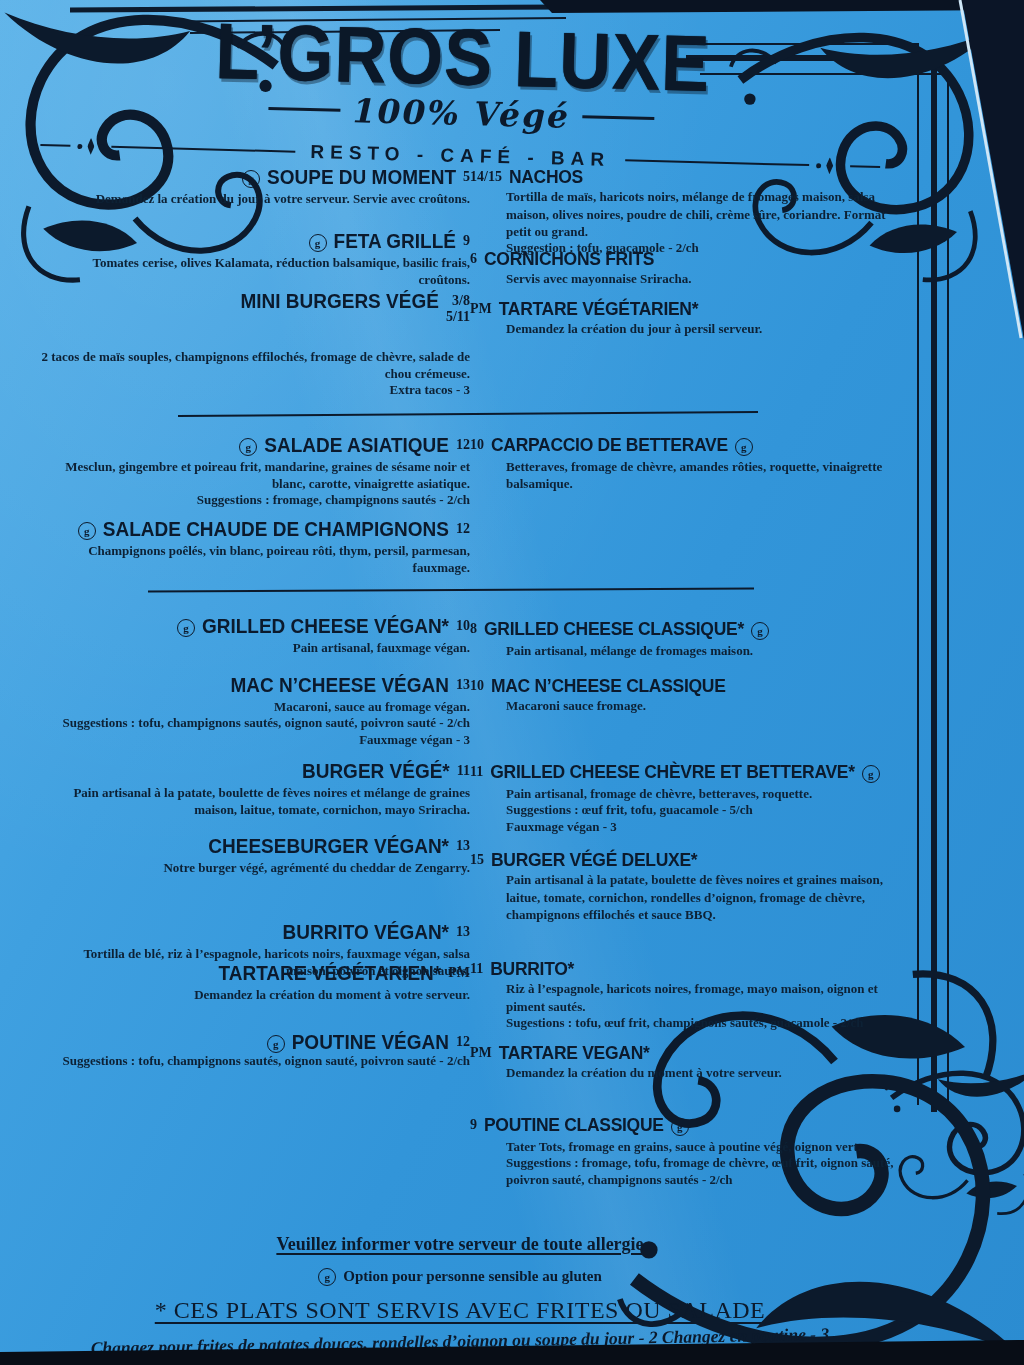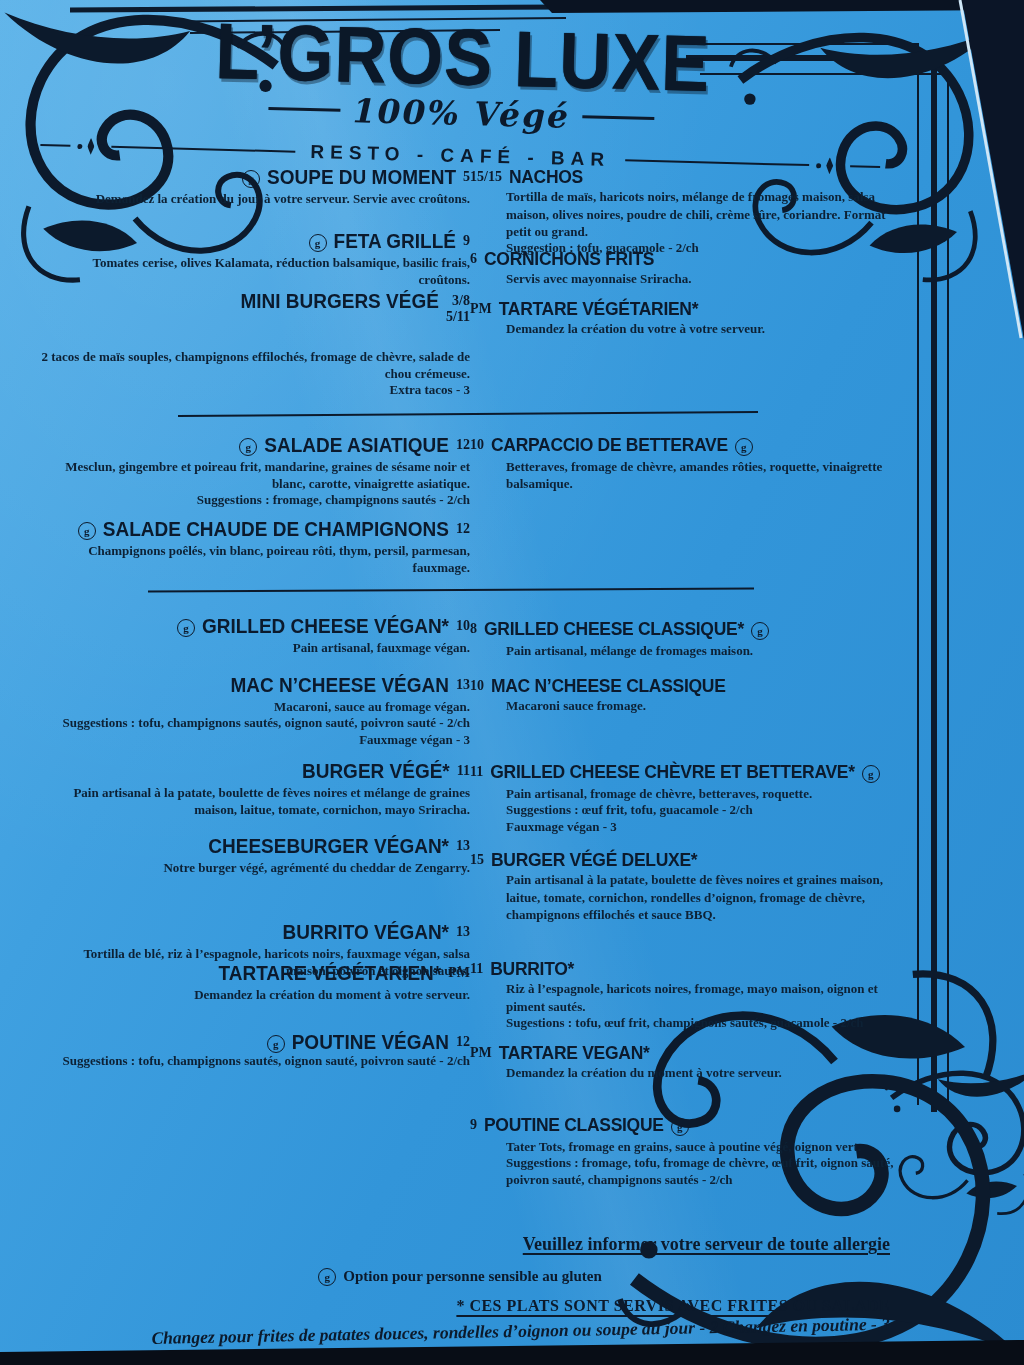--- a/index.html
+++ b/index.html
@@ -58,26 +58,26 @@
   .i-carpaccio-de-betterave{top:273px}.i-grilled-cheese-classique{top:457px}
   .i-mac-ncheese-classique{top:514px}.i-grilled-cheese-chevre-et-betterave{top:600px}
   .i-burger-vege-deluxe{top:688px}.i-burrito{top:797px}.i-tartare-vegan{top:881px}
   .i-poutine-classique{top:953px}
 
   .divider{position:absolute;height:2px;background:#0c1a2c;}
   #div1{left:178px;top:413px;width:580px;transform:rotate(-.4deg);}
   #div2{left:148px;top:589px;width:606px;transform:rotate(-.3deg);}
 
   
-  .ftr{position:absolute;left:30px;top:1234px;width:860px;text-align:right;}
+  .ftr{position:absolute;left:30px;top:1234px;width:860px;text-align:center;}
   .f-allergy{font-family:"Liberation Serif",serif;font-weight:700;font-size:18px;
     text-decoration:underline;text-decoration-thickness:2px;text-underline-offset:3px;}
   .f-gluten{margin-top:11px;font-family:"Liberation Serif",serif;font-weight:700;font-size:15px;
     display:flex;justify-content:center;align-items:center;gap:7px;}
-  .f-fries{margin-top:11px;font-family:"Liberation Serif",serif;font-weight:700;font-size:16px;letter-spacing:.5px;
+  .f-fries{margin-top:11px;font-family:"Liberation Serif",serif;font-weight:400;font-size:24px;letter-spacing:.5px;
     text-decoration:underline;text-decoration-thickness:2px;text-underline-offset:4px;}
   .f-swap{margin-top:7px;font-family:"Liberation Serif",serif;font-style:italic;font-weight:700;font-size:17.5px;
     transform:rotate(-1.1deg);}
 </style>
 </head>
 <body>
 
 <div class="page">
 
   <div class="sheen"></div>
@@ -234,39 +234,39 @@
           <span class="g">g</span>
           <span class="ttl">POUTINE VÉGAN</span>
           <span class="prc">12</span>
         </div>
         <div class="sugg">Suggestions : tofu, champignons sautés, oignon sauté, poivron sauté - 2/ch</div>
       </div>
     </div>
   <div class="col right" id="col-right">
       <div class="item i-nachos">
         <div class="trow">
-          <span class="prc">15/15</span>
+          <span class="prc">14/15</span>
           <span class="ttl">NACHOS</span>
         </div>
         <div class="desc">Tortilla de maïs, haricots noirs, mélange de fromages maison, salsa maison, olives noires, poudre de chili, crème sûre, coriandre. Format petit ou grand.</div>
         <div class="sugg">Suggestion : tofu, guacamole - 2/ch</div>
       </div>
       <div class="item i-cornichons-frits">
         <div class="trow">
           <span class="prc">6</span>
           <span class="ttl">CORNICHONS FRITS</span>
         </div>
         <div class="desc">Servis avec mayonnaise Sriracha.</div>
       </div>
       <div class="item i-tartare-vegetarien-1">
         <div class="trow">
           <span class="prc">PM</span>
           <span class="ttl">TARTARE VÉGÉTARIEN*</span>
         </div>
-        <div class="desc">Demandez la création du votre à votre serveur.</div>
+        <div class="desc">Demandez la création du jour à persil serveur.</div>
       </div>
       <div class="item i-carpaccio-de-betterave">
         <div class="trow">
           <span class="prc">10</span>
           <span class="ttl">CARPACCIO DE BETTERAVE</span>
           <span class="g">g</span>
         </div>
         <div class="desc">Betteraves, fromage de chèvre, amandes rôties, roquette, vinaigrette balsamique.</div>
       </div>
       <div class="item i-grilled-cheese-classique">
@@ -284,21 +284,21 @@
         </div>
         <div class="desc">Macaroni sauce fromage.</div>
       </div>
       <div class="item i-grilled-cheese-chevre-et-betterave">
         <div class="trow">
           <span class="prc">11</span>
           <span class="ttl">GRILLED CHEESE CHÈVRE ET BETTERAVE*</span>
           <span class="g">g</span>
         </div>
         <div class="desc">Pain artisanal, fromage de chèvre, betteraves, roquette.</div>
-        <div class="sugg">Suggestions : œuf frit, tofu, guacamole - 2/ch</div>
+        <div class="sugg">Suggestions : œuf frit, tofu, guacamole - 5/ch</div>
         <div class="sugg">Fauxmage végan - 3</div>
       </div>
       <div class="item i-burger-vege-deluxe">
         <div class="trow">
           <span class="prc">15</span>
           <span class="ttl">BURGER VÉGÉ DELUXE*</span>
         </div>
         <div class="desc">Pain artisanal à la patate, boulette de fèves noires et graines maison, laitue, tomate, cornichon, rondelles d’oignon, fromage de chèvre, champignons effilochés et sauce BBQ.</div>
       </div>
       <div class="item i-burrito">

